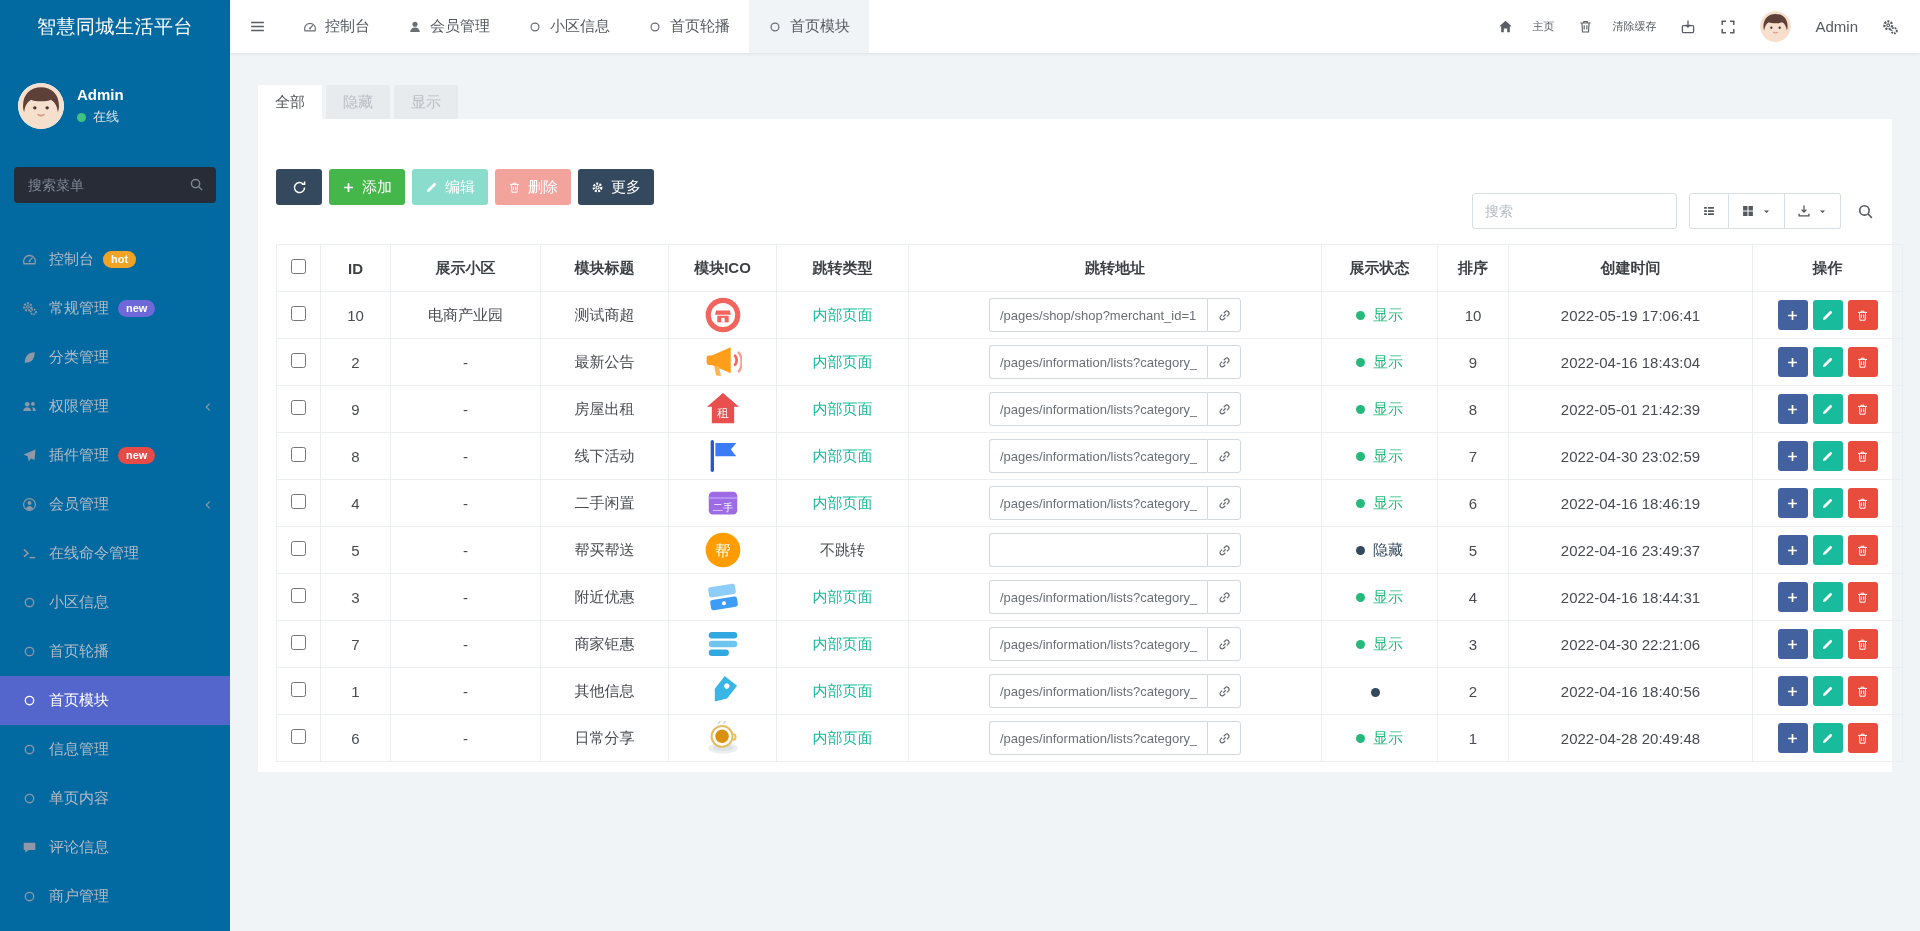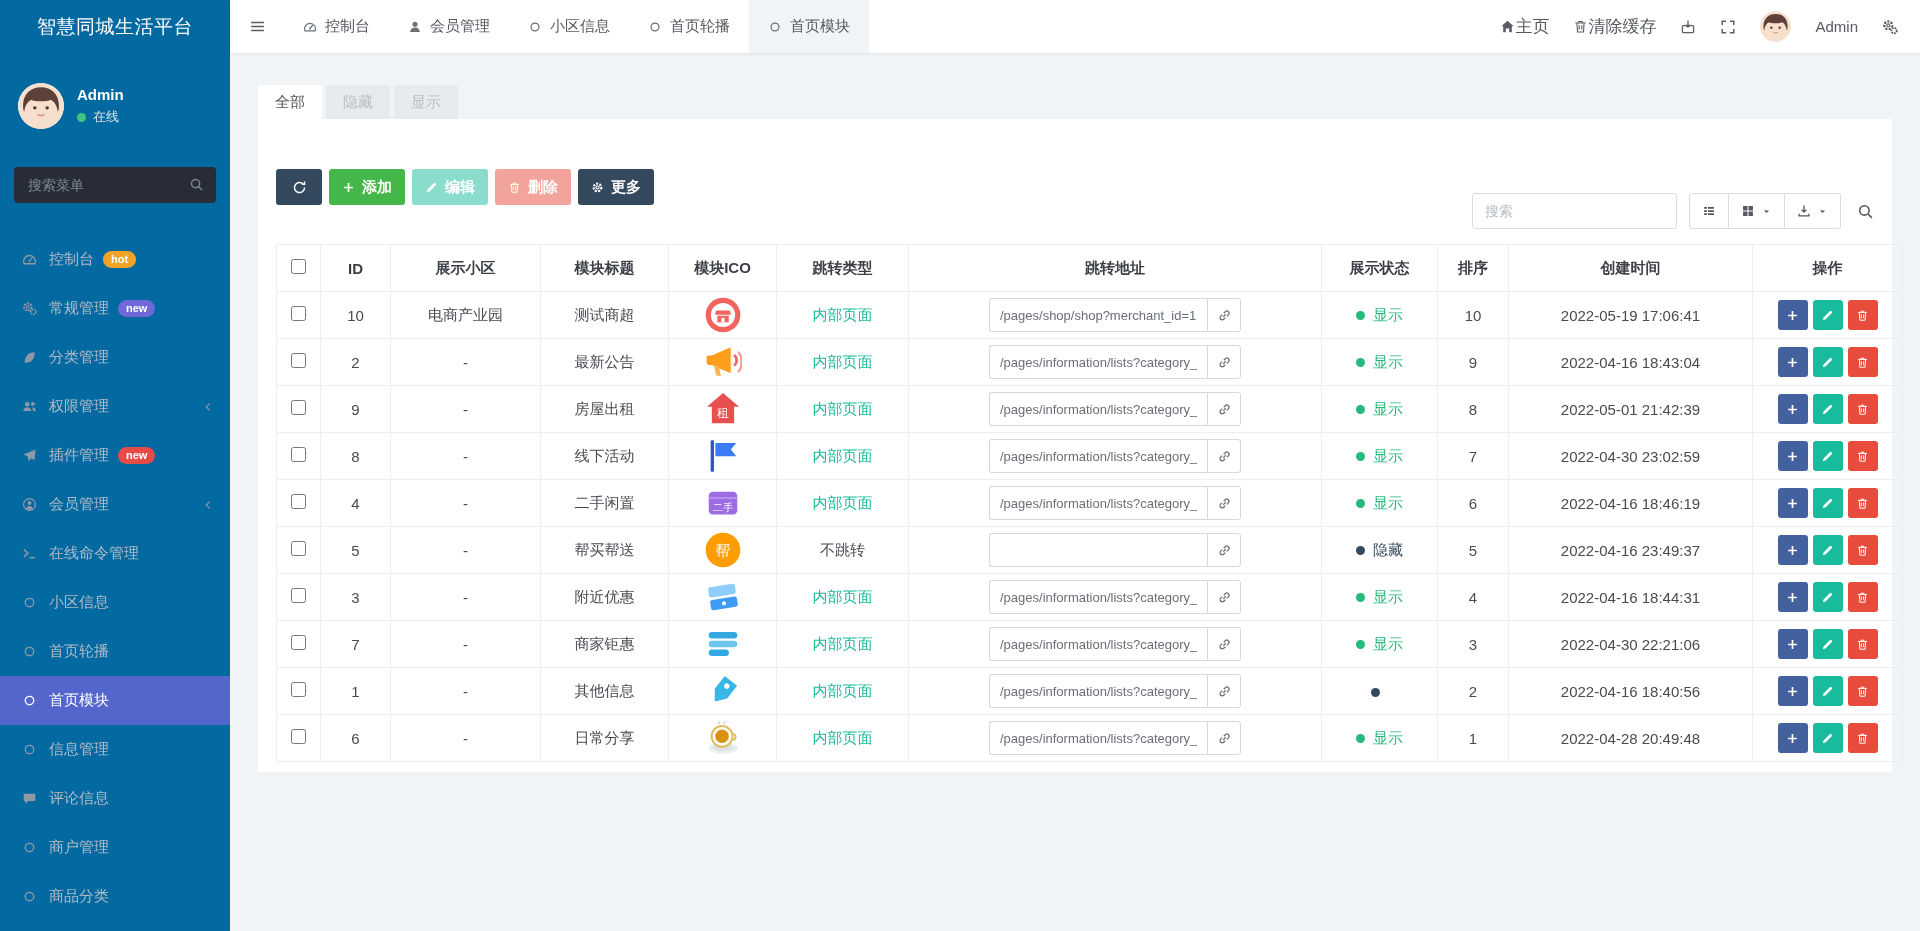--- a/index.html
+++ b/index.html
@@ -1,21 +1,21 @@
 <!DOCTYPE html>
 <html style="--accent: #5466cb; --success: #18bc9c; --green: #45b649; --danger: #e74c3c; --dark: #34495e;"><head>
 <meta charset="utf-8">
 <style>
   *{box-sizing:border-box;margin:0;padding:0;}
   html,body{width:1920px;height:931px;}
   body{font-family:"Liberation Sans","DejaVu Sans",sans-serif;font-size:15px;color:#484b50;background:#f1f4f6;overflow:hidden;}
   .app{display:flex;width:100%;height:100%;}
   .icon{display:inline-flex;align-items:center;justify-content:center;line-height:1;}
   .icon svg{width:1em;height:1em;display:block;}
-  button{font-family:inherit;font-weight:bold;}
+  button{font-family:inherit;}
 
   
   .sidebar{width:230px;min-width:230px;background:#0369a1;color:#b2bac6;display:flex;flex-direction:column;gap:16px;}
   .brand{height:53px;display:flex;align-items:center;justify-content:center;color:#fff;font-size:19px;letter-spacing:.5px;}
   .user-panel{display:flex;align-items:center;gap:13px;padding:14px 18px 12px;}
   .avatar{border-radius:50%;overflow:hidden;background:#fff;flex:none;}
   .avatar.lg{width:46px;height:46px;}
   .avatar.sm{width:31px;height:31px;}
   .avatar svg{width:100%;height:100%;display:block;}
   .user-name{color:#fff;font-size:15px;font-weight:700;margin-bottom:5px;}
@@ -36,21 +36,21 @@
 
   
   .main{flex:1;display:flex;flex-direction:column;min-width:0;}
   .topnav{height:53px;background:#fff;display:flex;align-items:center;box-shadow:0 1px 3px rgba(0,0,0,.07);position:relative;z-index:2;}
   .nav-toggle{width:54px;height:100%;display:flex;align-items:center;justify-content:center;color:#5a5e64;font-size:17px;cursor:pointer;}
   .nav-tabs{display:flex;height:100%;}
   .nav-tab{display:flex;align-items:center;gap:8px;padding:0 19px;font-size:15px;color:#55595f;cursor:pointer;height:100%;}
   .nav-tab .icon{font-size:14px;color:#6a6f76;}
   .nav-tab.active{background:#f1f4f6;}
   .nav-right{margin-left:auto;display:flex;align-items:center;gap:24px;padding-right:22px;height:100%;}
-  .nav-link{display:inline-flex;align-items:center;gap:0;color:#55595f;font-size:17px;cursor:pointer;white-space:nowrap;}
+  .nav-link{display:inline-flex;align-items:center;gap:19px;color:#55595f;font-size:11px;cursor:pointer;white-space:nowrap;}
   .nav-link .icon{font-size:15px;color:#5a5e64;}
   .icon-btn{display:inline-flex;color:#5a5e64;font-size:16px;cursor:pointer;}
   .nav-user{font-size:15px;color:#55595f;cursor:pointer;}
 
   
   .content{flex:1;padding:32px 28px 0;overflow:hidden;}
   .filter-tabs{display:flex;gap:4px;}
   .filter-tab{min-width:64px;height:34px;display:flex;align-items:center;justify-content:center;font-size:15px;color:#b7bdc3;background:#e8ebed;cursor:pointer;border-radius:2px 2px 0 0;padding:11px 10px;}
   .filter-tab.active{background:#fff;color:#54575c;}
   .panel{background:#fff;padding:26px 18px 10px;}
@@ -246,20 +246,29 @@
           <span class="mi-label">首页模块</span>
 
         </div>
         <div class="menu-item">
           <span class="mi-icon icon">
             <svg viewBox="0 0 16 16">
               <circle cx="8" cy="8" r="4.5" fill="none" stroke="currentColor" stroke-width="1.4"></circle>
             </svg>
           </span>
           <span class="mi-label">信息管理</span>
+
+        </div>
+        <div class="menu-item">
+          <span class="mi-icon icon">
+            <svg viewBox="0 0 16 16">
+              <circle cx="8" cy="8" r="4.5" fill="none" stroke="currentColor" stroke-width="1.4"></circle>
+            </svg>
+          </span>
+          <span class="mi-label">单页内容</span>
 
         </div>
         <div class="menu-item">
           <span class="mi-icon icon">
             <svg viewBox="0 0 16 16">
               <path d="M1.8 2.8h12.4v7.9H7l-3.5 3v-3H1.8z" fill="currentColor"></path>
             </svg>
           </span>
           <span class="mi-label">评论信息</span>
 

